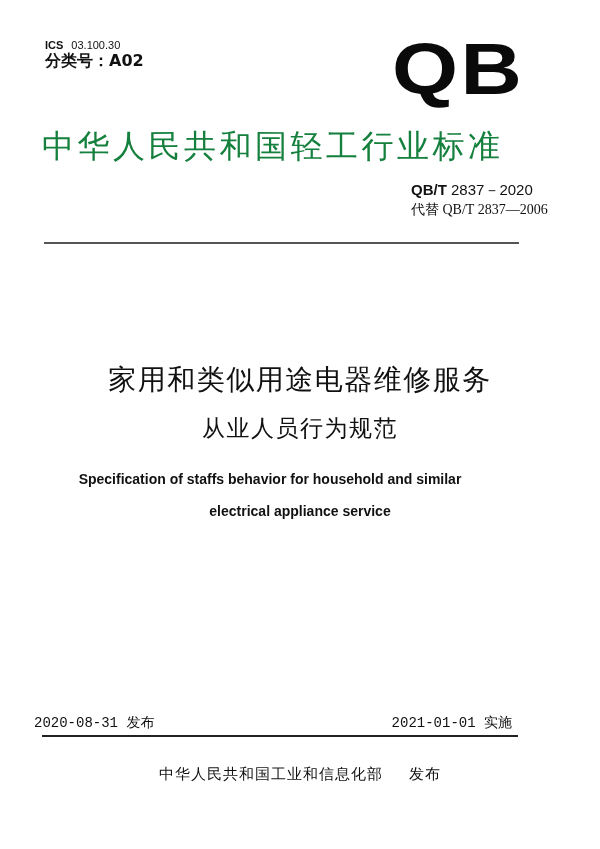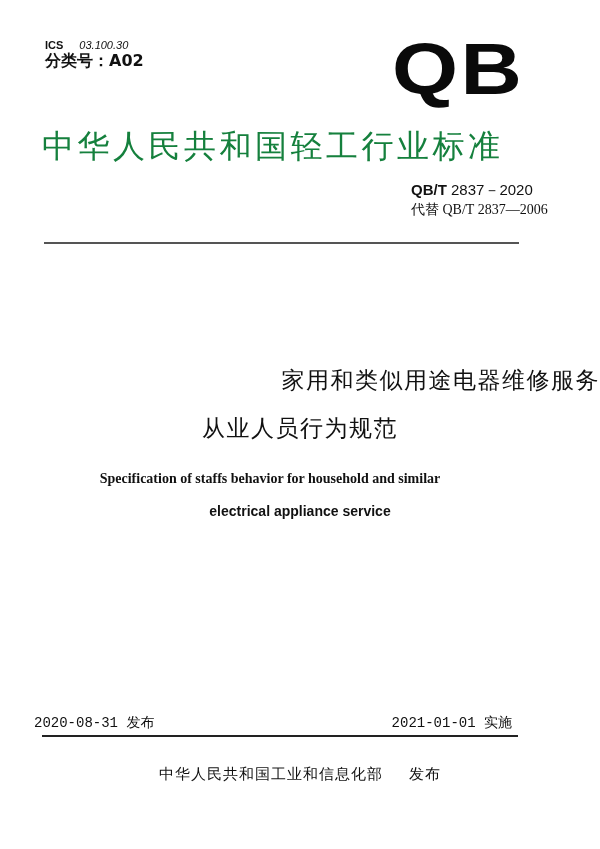--- a/index.html
+++ b/index.html
@@ -1,29 +1,29 @@
 <!DOCTYPE html>
 <html><head>
 <meta charset="utf-8">
 <style>
   html, body { margin:0; padding:0; background:#ffffff; }
   body { width:600px; height:849px; position:relative; overflow:hidden; color:#111; font-family:"DejaVu Sans","Liberation Sans",sans-serif; }
   .abs { position:absolute; }
   .ics { left:45px; top:38px; font-size:11px; font-weight:bold; font-family:"Liberation Sans",sans-serif; line-height:14px; }
-  .ics .val { font-weight:normal; margin-left:16px;font-style:italic; }
+  .ics .val { font-weight:normal; margin-left:8px; }
   .cls { left:45px; top:54px; font-size:16px; font-weight:bold; line-height:14px; }
   .logo { left:392px; top:38px; width:120px; height:62px; font-family:"Liberation Sans",sans-serif; font-weight:900; font-size:72px; line-height:62px; letter-spacing:2px; transform:scaleX(1.18); transform-origin:left top; color:#0a0a0a; }
   .std-title { left:42px; top:126px; font-size:32px; letter-spacing:3.5px; line-height:40px; color:#15803d; }
   .std-num { left:411px; top:181px; font-size:15px; line-height:18px; font-family:"Liberation Sans",sans-serif; }
   .std-num b { font-weight:bold; }
   .replace { left:411px; top:203px; font-size:14px; line-height:14px; font-family:"Liberation Serif",serif; }
   .rule-top { left:44px; top:242px; width:475px; height:2px; background:#555; }
-  .title-cn1 { left:0; width:600px; top:365px; text-align:right; font-size:23px; letter-spacing:1.5px; line-height:30px; }
+  .title-cn1 { left:0; width:600px; top:365px; text-align:center; font-size:28px; letter-spacing:1.5px; line-height:30px; }
   .title-cn2 { left:0; width:600px; top:413px; text-align:center; font-size:23px; letter-spacing:1.5px; line-height:30px; }
-  .title-en1 { left:0; width:540px; top:470px; text-align:center; font-family:Liberation Serif, serif; font-weight:bold; font-size:14px; line-height:18px; }
+  .title-en1 { left:0; width:540px; top:470px; text-align:center; font-family:Liberation Sans, sans-serif; font-weight:bold; font-size:14px; line-height:18px; }
   .title-en2 { left:0; width:600px; top:502px; text-align:center; font-family:Liberation Sans, sans-serif; font-weight:bold; font-size:14px; line-height:18px; }
   .date-issue { left:34px; top:714px; font-size:14px; line-height:18px; font-family:"Liberation Mono","DejaVu Sans Mono",monospace; }
   .date-impl { right:88px; top:714px; font-size:14px; line-height:18px; font-family:"Liberation Mono","DejaVu Sans Mono",monospace; text-align:right; }
   .rule-bottom { left:42px; top:735px; width:476px; height:2px; background:#222; }
   .publisher { left:0; width:600px; top:764px; text-align:center; font-size:15px; line-height:20px; letter-spacing:1px; }
   .publisher .gap { display:inline-block; width:26px; }
 </style>
 </head>
 <body>
 

